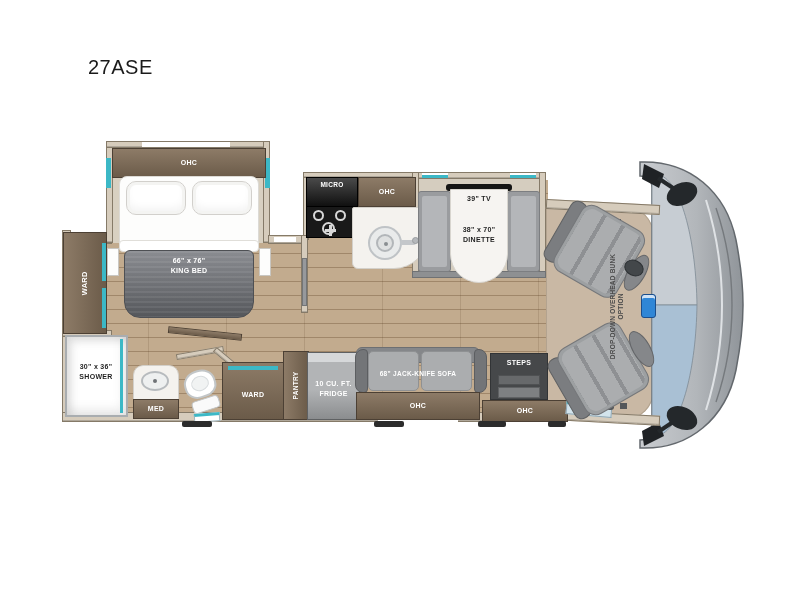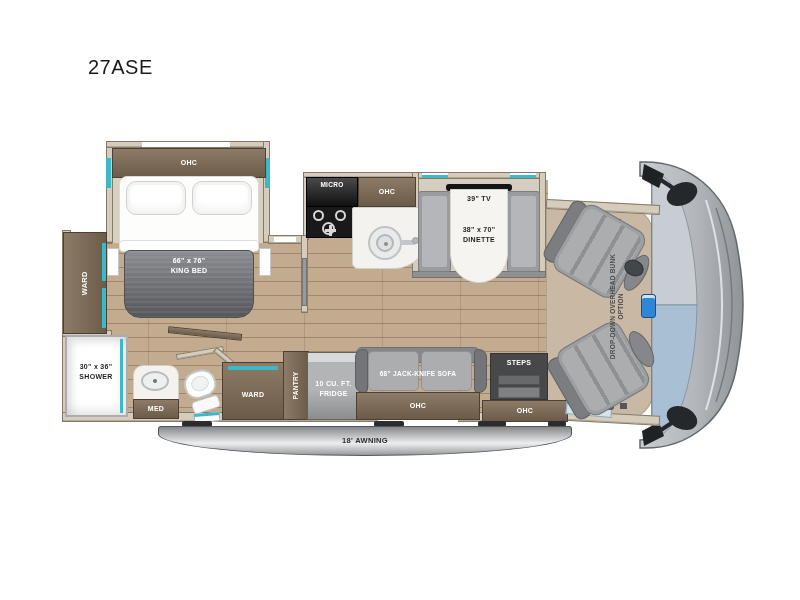--- a/index.html
+++ b/index.html
@@ -234,19 +234,15 @@
     <div class="abs" style="left:624px;top:260px;width:20px;height:16px;background:#43474a;border:1px solid #2e3235;border-radius:50%;transform:rotate(25deg);"></div>
     <div class="abs" style="left:641px;top:294px;width:15px;height:24px;background:#2f86d6;border:1px solid #1b4e8c;border-radius:3px;box-shadow:inset 0 3px 0 #cfe2f5;"></div>
     <div class="abs" style="left:557px;top:246px;width:120px;height:120px;display:flex;align-items:center;justify-content:center;">
       <div class="vtext" style="width:120px;font-size:6.5px;font-weight:bold;color:#4c4c4c;text-align:center;line-height:1.3;letter-spacing:.2px;white-space:normal;">DROP-DOWN OVERHEAD BUNK OPTION</div>
     </div>
 
     <div class="abs" style="left:182px;top:421px;width:30px;height:6px;background:#2c2c2c;border-radius:2px;"></div>
     <div class="abs" style="left:374px;top:421px;width:30px;height:6px;background:#2c2c2c;border-radius:2px;"></div>
     <div class="abs" style="left:478px;top:421px;width:28px;height:6px;background:#2c2c2c;border-radius:2px;"></div>
     <div class="abs" style="left:548px;top:421px;width:18px;height:6px;background:#2c2c2c;border-radius:2px;"></div>
-    <div class="abs" style="left:158px;top:426px;width:414px;height:30px;border:1px solid #53565a;
-         border-radius:3px 3px 50% 50% / 3px 3px 22px 22px;background:linear-gradient(180deg,#85888c,#eceeef 58%,#97999d);">
-      <div class="lbl dk" style="width:100%;height:100%;font-size:7.5px;color:#2d2d2d;">18' AWNING</div>
-    </div>
 
   </div>
 </div>
 
 </body></html>

